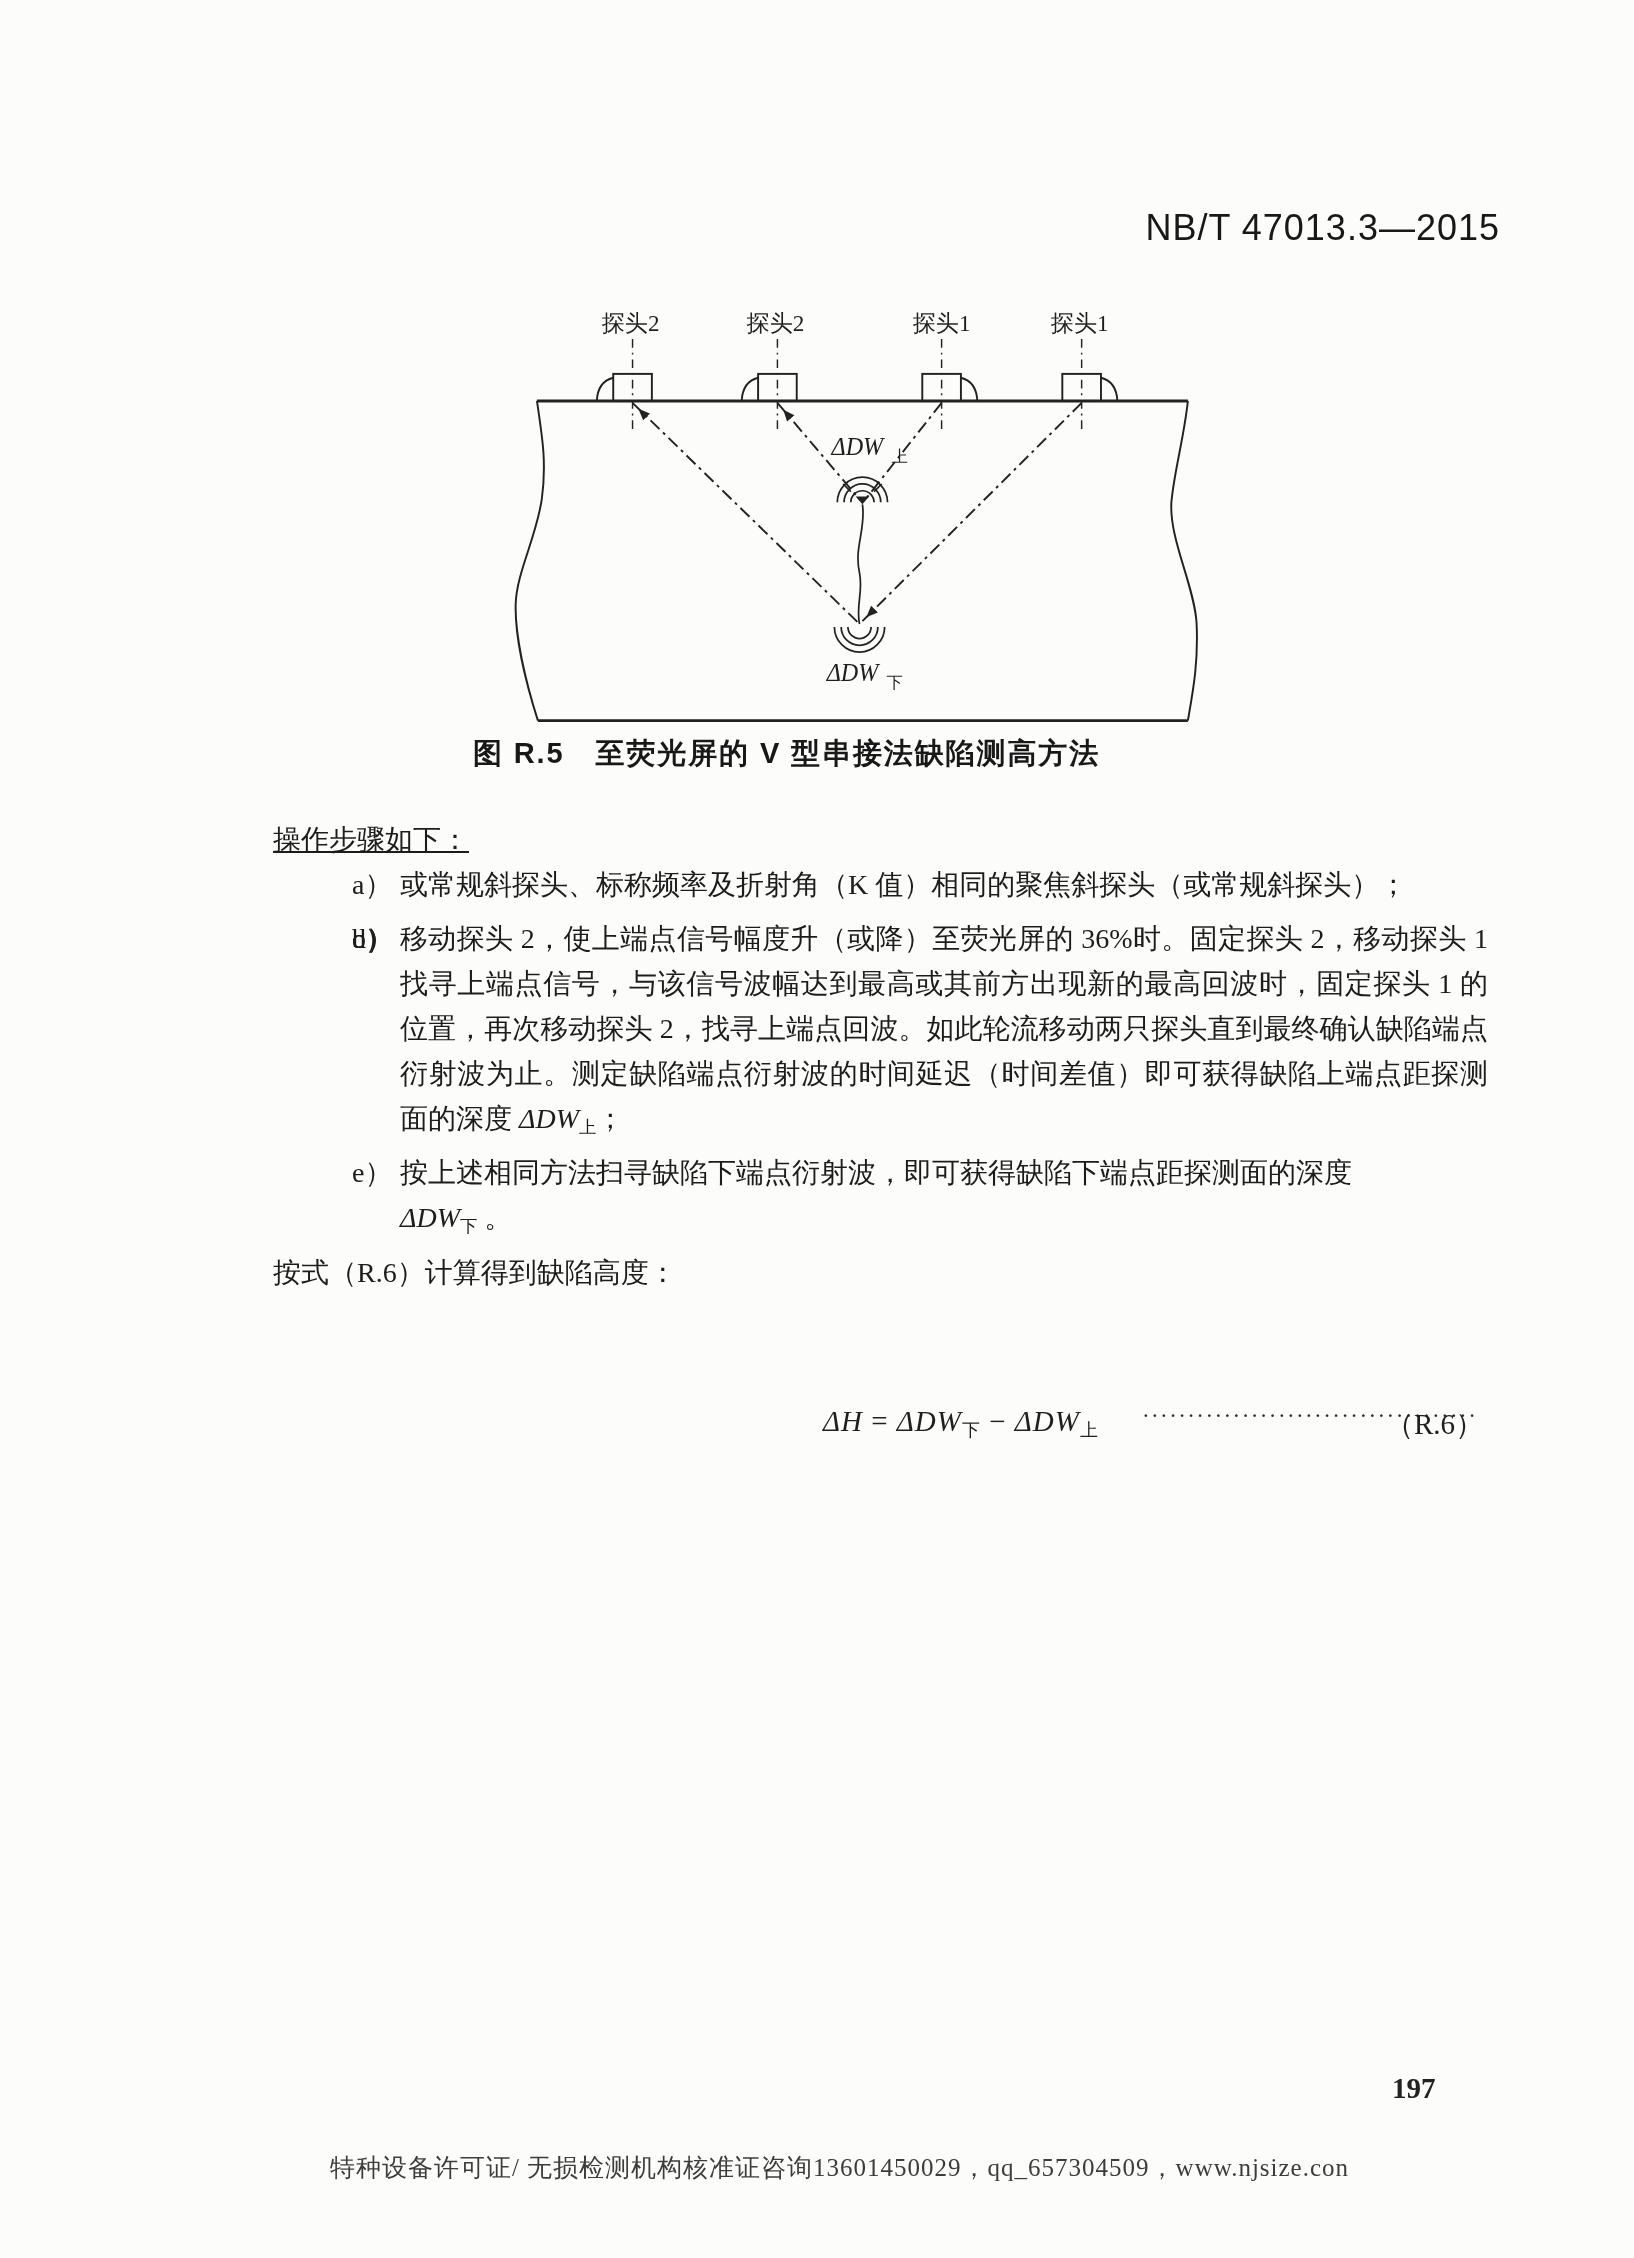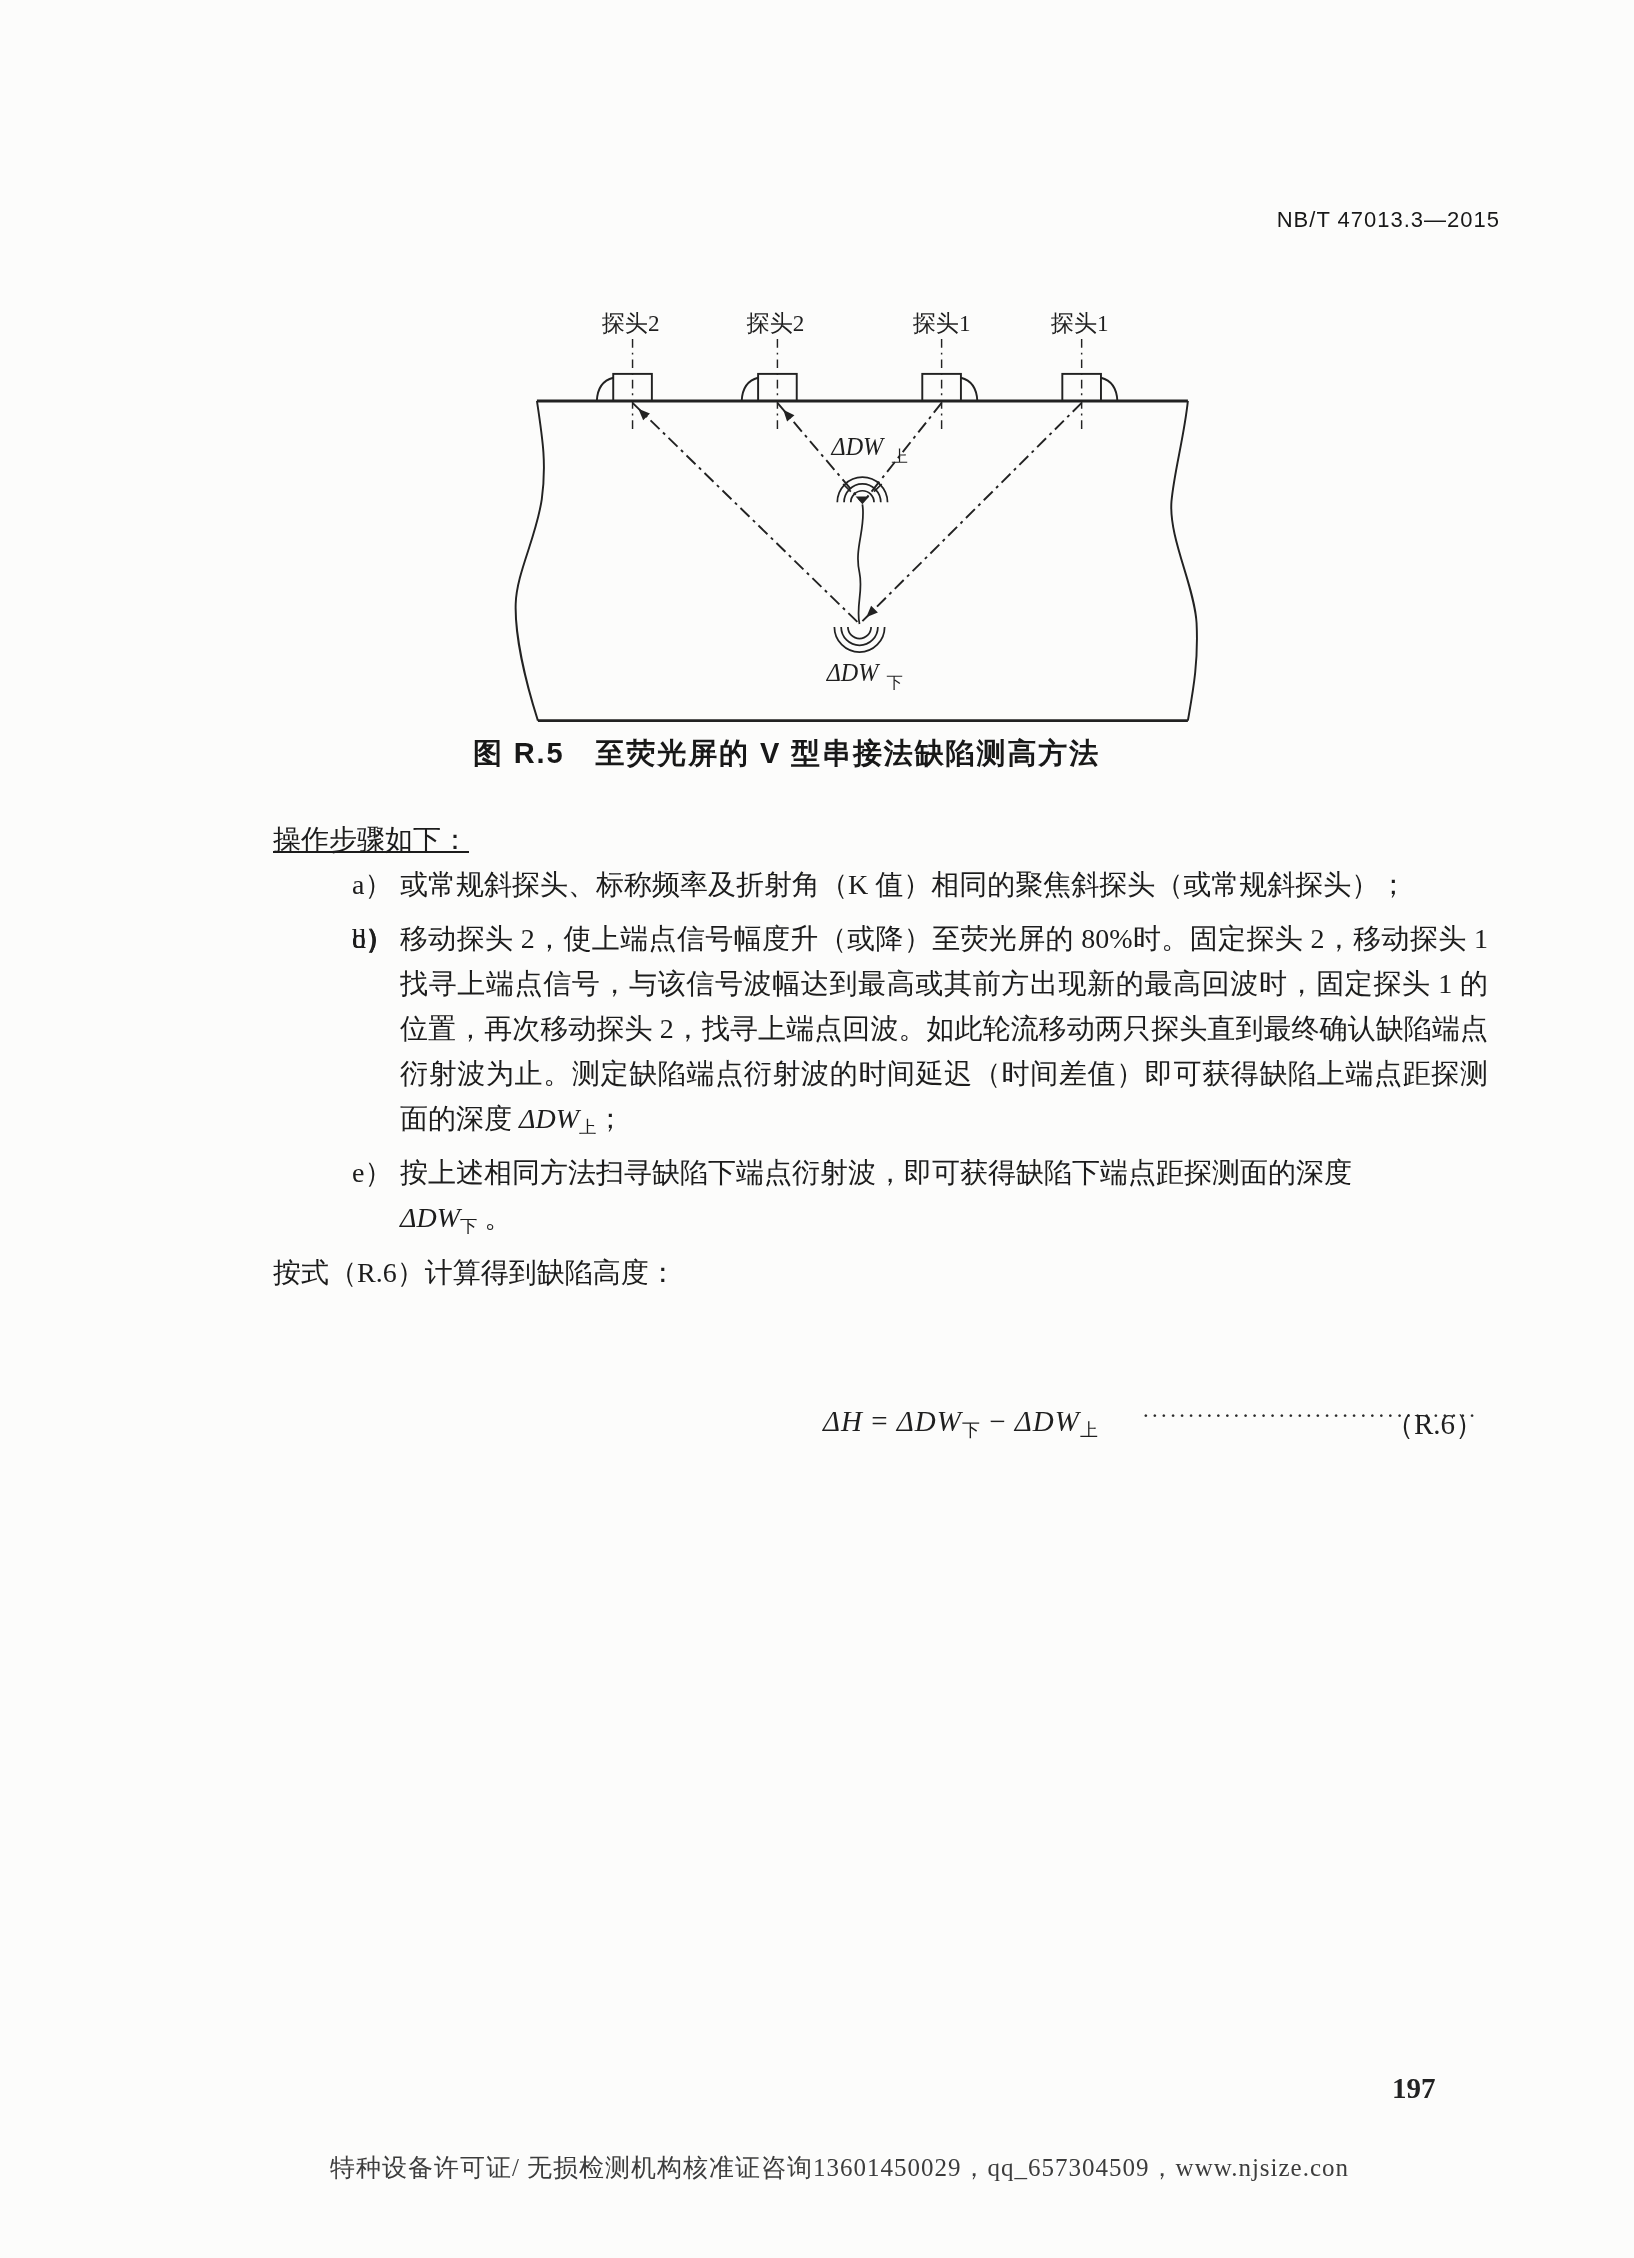--- a/index.html
+++ b/index.html
@@ -7,21 +7,21 @@
     position:relative;
     width:1635px;height:2258px;
     background:#fcfcfb;
     overflow:hidden;
     font-family:"Liberation Serif","DejaVu Serif",serif;
     color:#1f1f1f;
   }
   .header-num{
     position:absolute; top:207px; right:135px;
     font-family:"Liberation Sans","DejaVu Sans",sans-serif;
-    font-size:22px; letter-spacing:1px; color:#181818;
+    font-size:36px; letter-spacing:1px; color:#181818;
   }
   .figure-wrap{position:absolute; left:507px; top:285px; width:734px; height:454px;text-align:right;}
   .caption{
     position:absolute; left:101px; top:734px; width:1371px;
     text-align:center;
     font-family:"Liberation Sans","DejaVu Sans",sans-serif;
     font-weight:bold; font-size:29px; color:#181818;
     letter-spacing:1.9px;
   }
   .body-text{
@@ -144,21 +144,21 @@
 
     <div class="step">
       <span class="step-label">b）</span><i class="var"></i><sub class="fsub"></sub><span></span>
     </div>
 
     <div class="step">
       <span class="step-label">c）</span><i class="var"></i><sub class="fsub"></sub><span></span>
     </div>
 
     <div class="step">
-      <span class="step-label">d）</span><span>移动探头 2，使上端点信号幅度升（或降）至荧光屏的 80%时。固定探头 2，移动探头 1 找寻上端点信号，与该信号波幅达到最高或其前方出现新的最高回波时，固定探头 1 的位置，再次移动探头 2，找寻上端点回波。如此轮流移动两只探头直到最终确认缺陷端点衍射波为止。测定缺陷端点衍射波的时间延迟（时间差值）即可获得缺陷上端点距探测面的深度 </span><i class="var">ΔDW</i><sub class="fsub">上</sub><span>；</span>
+      <span class="step-label">d）</span><span>移动探头 2，使上端点信号幅度升（或降）至荧光屏的 36%时。固定探头 2，移动探头 1 找寻上端点信号，与该信号波幅达到最高或其前方出现新的最高回波时，固定探头 1 的位置，再次移动探头 2，找寻上端点回波。如此轮流移动两只探头直到最终确认缺陷端点衍射波为止。测定缺陷端点衍射波的时间延迟（时间差值）即可获得缺陷上端点距探测面的深度 </span><i class="var">ΔDW</i><sub class="fsub">上</sub><span>；</span>
     </div>
 
     <div class="step">
       <span class="step-label">e）</span><span>按上述相同方法扫寻缺陷下端点衍射波，即可获得缺陷下端点距探测面的深度</span><br>
       <i class="var">ΔDW</i><sub class="fsub">下</sub><span> 。</span>
     </div>
 
     <div class="closing">按式（R.6）计算得到缺陷高度：</div>
   </div>
 

